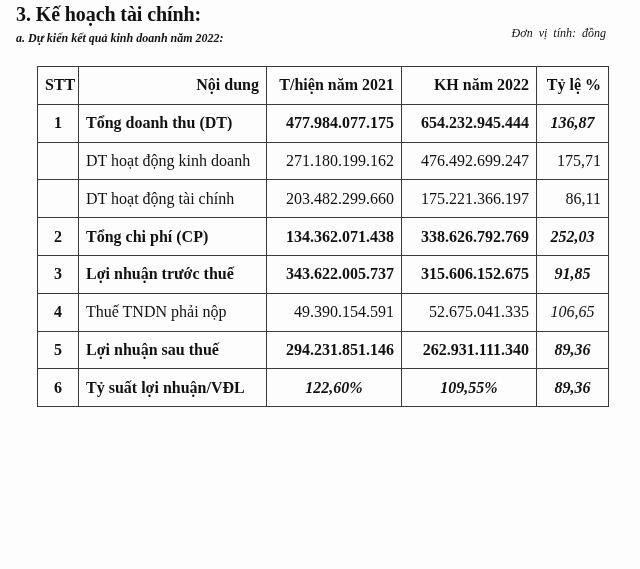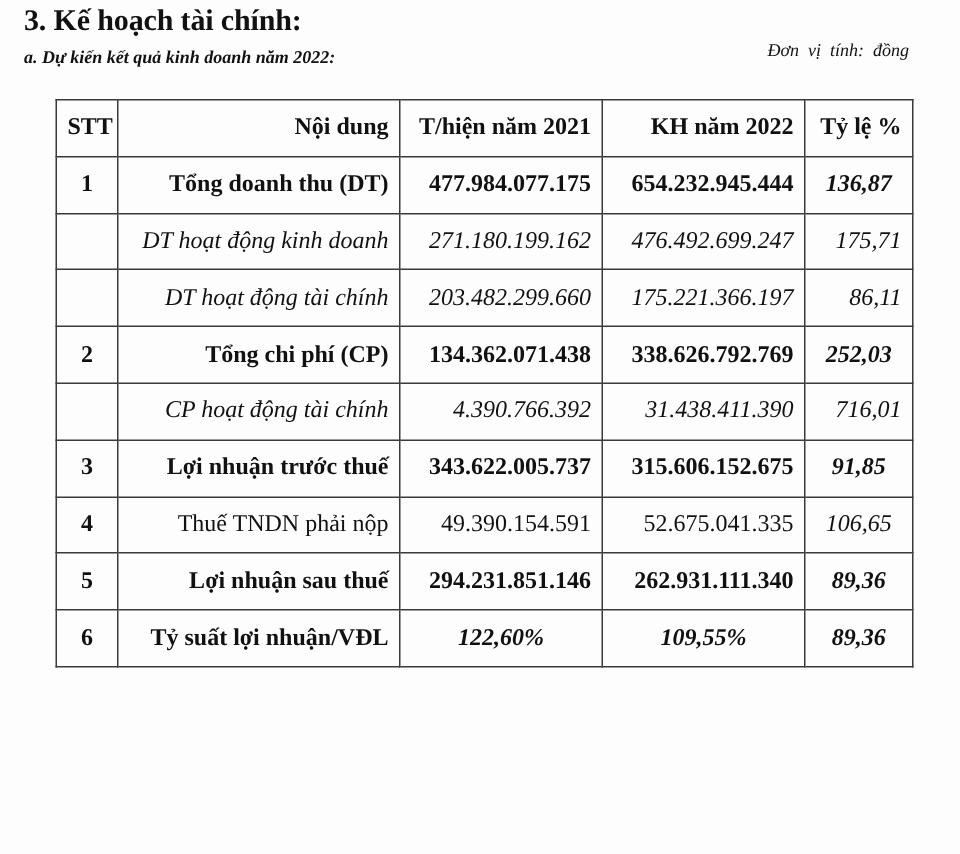--- a/index.html
+++ b/index.html
@@ -61,23 +61,23 @@
       text-align: right;
     }
     td.stt {
       text-align: center;
       font-weight: bold;
       padding: 0;
     }
     td.num {
       text-align: right;
     }
-    td.label { text-align: right; }
+    td.label { text-align: left; }
     tr.bold td.label, tr.bold td.num { font-weight: bold; }
-    tr.sub td.label, tr.sub td.num { font-style: italic; }
+    tr.sub td.label, tr.sub td.num { }
     td.it { font-style: italic; text-align: center; }
     td.b { font-weight: normal; }
     col.c1 { width: 41px; }
     col.c2 { width: 188px; }
     col.c3 { width: 135px; }
     col.c4 { width: 135px; }
     col.c5 { width: 72px; }
   </style>
 </head>
 <body>
@@ -127,27 +127,20 @@
       <td class="num">86,11</td>
     </tr>
 
     <tr class="bold">
       <td class="stt">2</td>
       <td class="label">Tổng chi phí (CP)</td>
       <td class="num">134.362.071.438</td>
       <td class="num">338.626.792.769</td>
       <td class="num it">252,03</td>
     </tr>
-    <tr class="sub">
-      <td class="stt"></td>
-      <td class="label">CP hoạt động tài chính</td>
-      <td class="num">4.390.766.392</td>
-      <td class="num">31.438.411.390</td>
-      <td class="num">716,01</td>
-    </tr>
 
     <tr class="bold">
       <td class="stt">3</td>
       <td class="label">Lợi nhuận trước thuế</td>
       <td class="num">343.622.005.737</td>
       <td class="num">315.606.152.675</td>
       <td class="num it">91,85</td>
     </tr>
 
     <tr>

